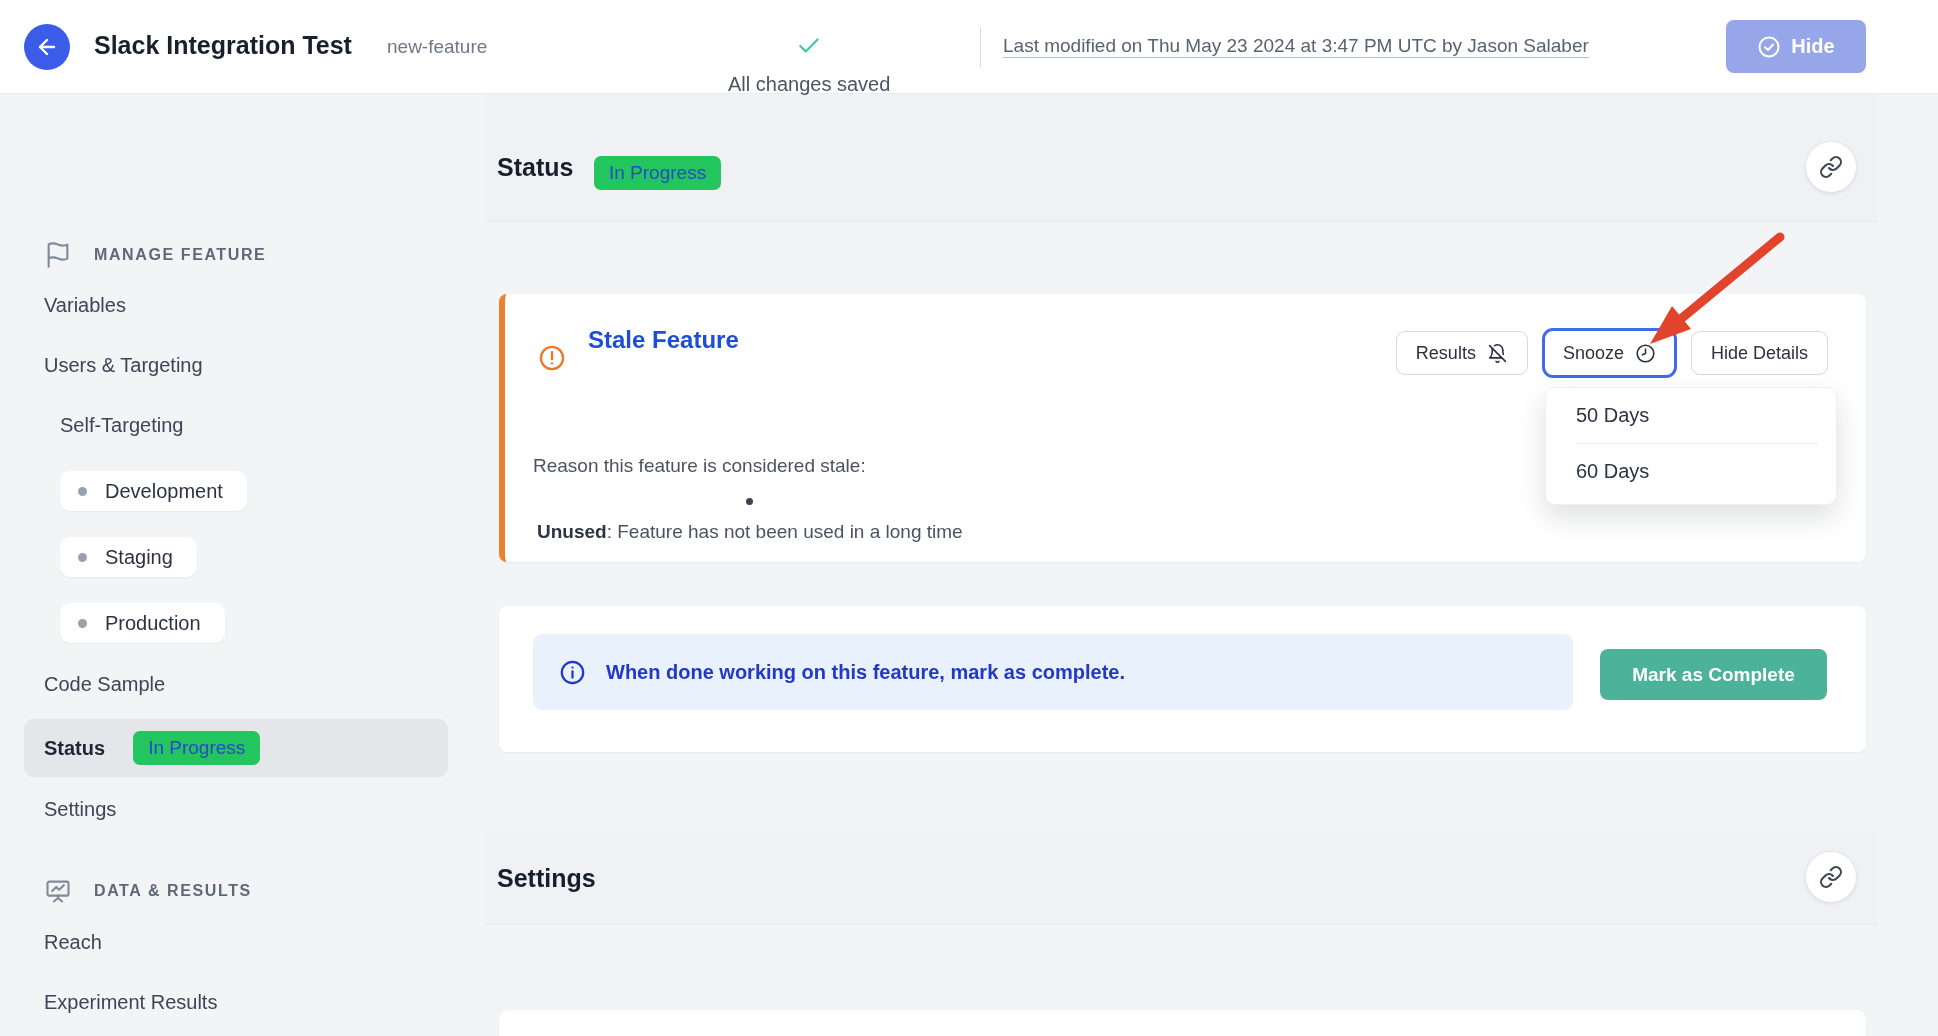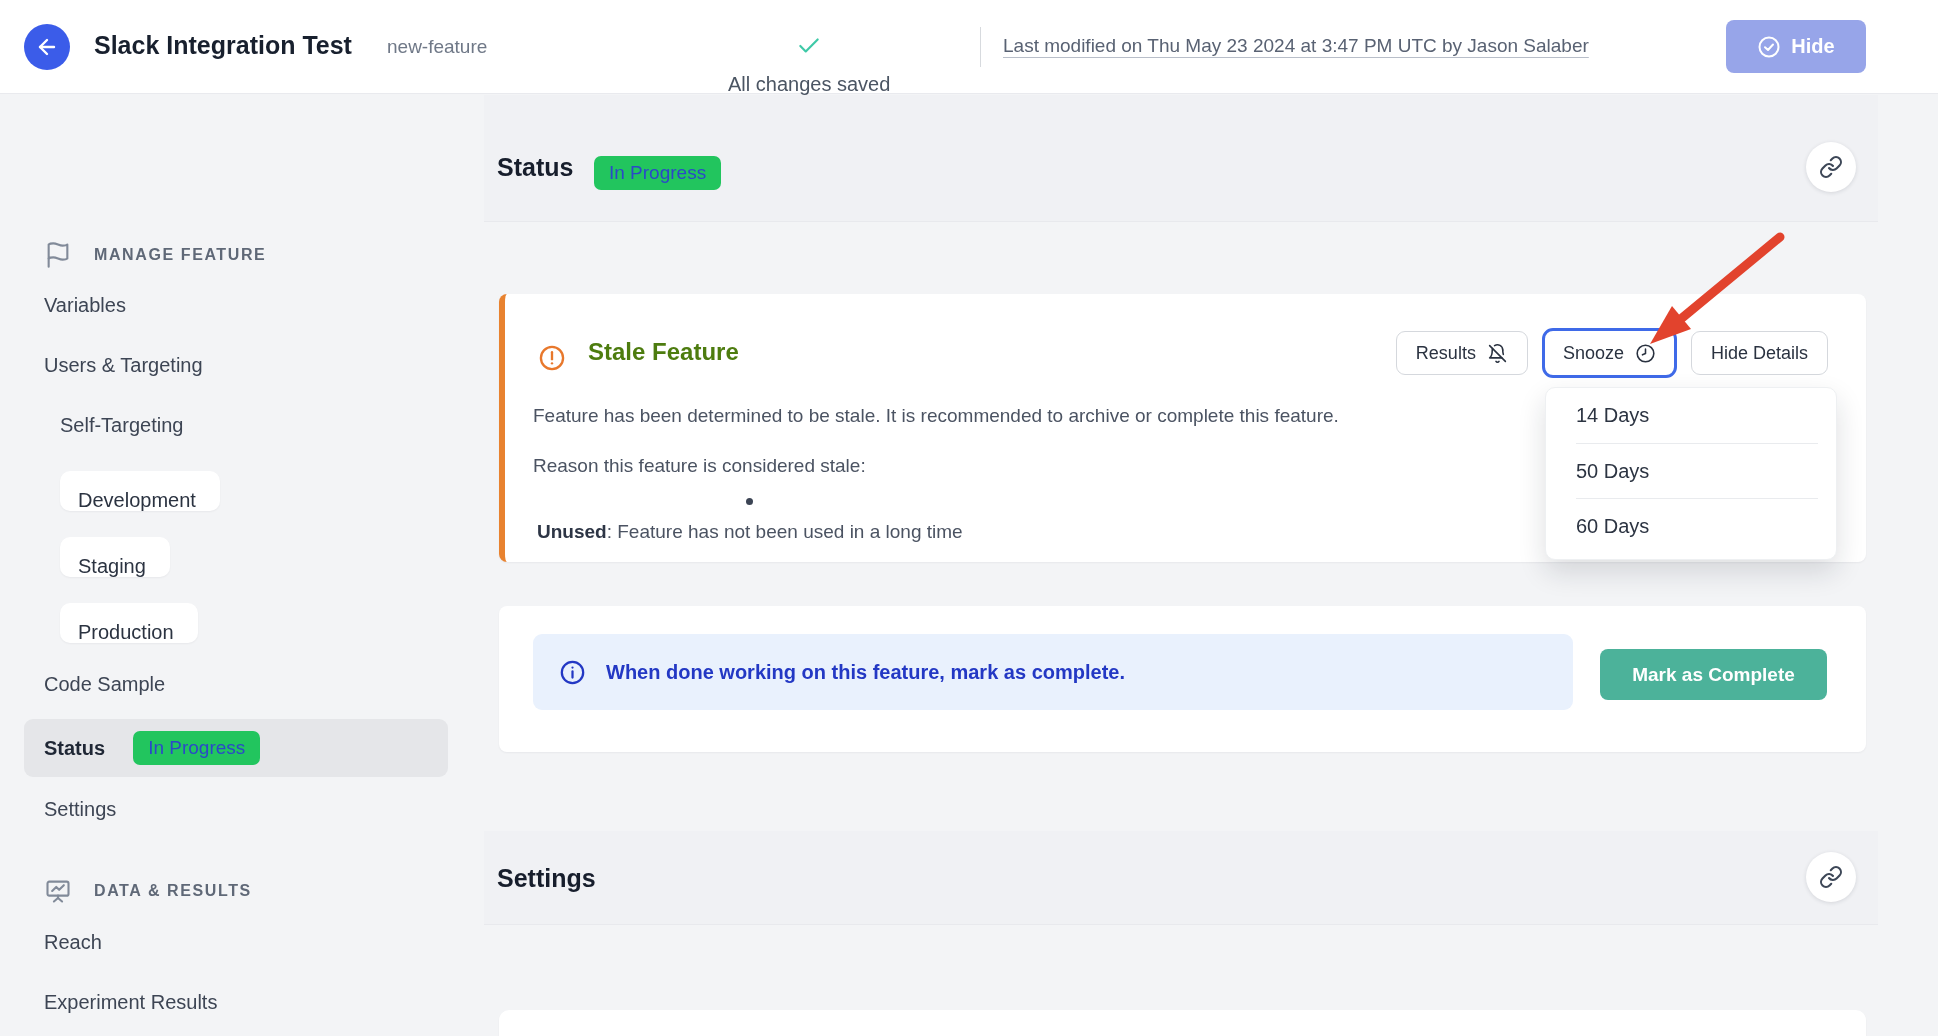--- a/index.html
+++ b/index.html
@@ -16,39 +16,39 @@
   .saved-text { font-size:20px; color:#4b5563; }
   .header-divider { position:absolute; left:980px; top:27px; width:1px; height:40px; background:#d7dade; }
   .last-modified { position:absolute; left:1003px; top:35px; font-size:19px; color:#596273; text-decoration:underline; text-decoration-color:#b8bec9; text-underline-offset:5px; cursor:pointer; }
   .save-btn { position:absolute; left:1726px; top:20px; width:140px; height:53px; background:#97a5e9; border:none; border-radius:8px; color:#ffffff; font-size:20px; font-weight:700; display:flex; align-items:center; justify-content:center; gap:10px; cursor:pointer; }
 
   
   .sidebar { position:absolute; top:94px; left:0; width:470px; height:942px; }
   .side-section { position:absolute; left:44px; display:flex; align-items:center; gap:22px; color:#5f6877; font-size:16px; font-weight:700; letter-spacing:1.6px; }
   .side-link { position:absolute; left:44px; font-size:20px; font-weight:500; color:#3d4554; cursor:pointer; white-space:nowrap; }
   .side-link.indent { left:60px; }
-  .env-pill { position:absolute; left:60px; height:40px; background:#ffffff; border-radius:10px; display:flex; align-items:center; gap:18px; padding:0 24px 0 18px; cursor:pointer; box-shadow:0 1px 2px rgba(16,24,40,0.05);flex-direction:column; }
+  .env-pill { position:absolute; left:60px; height:40px; background:#ffffff; border-radius:10px; display:flex; align-items:center; gap:18px; padding:0 24px 0 18px; cursor:pointer; box-shadow:0 1px 2px rgba(16,24,40,0.05); }
   .env-dot { width:9px; height:9px; border-radius:50%; background:#9aa2ae; }
   .env-label { font-size:20px; font-weight:500; color:#2b3341; }
   .side-selected { position:absolute; left:24px; top:625px; width:424px; height:58px; background:#e5e6e9; border-radius:9px; display:flex; align-items:center; padding:0 20px; gap:28px; cursor:pointer; }
   .side-selected-label { font-size:20px; font-weight:600; color:#1f2735; }
   .badge-blue { background:#22c55e; color:#2b49c8; font-size:19px; font-weight:500; padding:6px 15px; border-radius:7px; }
 
   
   .section-band { position:absolute; left:484px; width:1394px; background:#f0f1f4; border-bottom:1px solid #e8e9ed; }
   .band-status { top:95px; height:127px; }
   .band-settings { top:831px; height:94px; }
   .band-title { position:absolute; left:13px; font-size:25px; font-weight:700; color:#171e2c; }
   .status-badge-main { position:absolute; left:110px; top:156px; }
   .link-circle { position:absolute; width:50px; height:50px; border-radius:50%; background:#ffffff; box-shadow:0 1px 4px rgba(16,24,40,0.12); display:flex; align-items:center; justify-content:center; cursor:pointer; }
 
   
   .stale-card { position:absolute; left:499px; top:294px; width:1367px; height:268px; background:#ffffff; border-radius:8px; border-left:6px solid #e8822f; box-shadow:0 1px 2px rgba(16,24,40,0.05); z-index:10; }
   .alert-icon { position:absolute; left:33px; top:50px; width:28px; height:28px; }
-  .stale-title { position:absolute; left:83px; top:44px; font-size:24px; font-weight:700; color:#4d7c0f; }
+  .stale-title { position:absolute; left:83px; top:32px; font-size:24px; font-weight:700; color:#1d4ed8; }
   .stale-buttons { position:absolute; right:38px; top:34px; display:flex; align-items:center; gap:14px; }
   .btn-outline { height:44px; background:#ffffff; border:1px solid #d5d8dd; border-radius:9px; font-size:18px; font-weight:500; color:#2a3240; display:flex; align-items:center; justify-content:center; gap:11px; padding:0 19px; cursor:pointer; font-family:inherit; }
   .btn-outline.focus-ring { border:3px solid #3f6ae8; border-radius:11px; height:50px; padding:0 18px; }
   .stale-desc { position:absolute; left:28px; top:107px; font-size:19px; color:#4b5362; line-height:30px; }
   .stale-reason { position:absolute; left:28px; top:161px; font-size:19px; color:#4b5362; }
   .stale-bullet { position:absolute; left:32px; top:204px; font-size:19px; color:#4b5362; display:flex; align-items:center; gap:16px;flex-direction:column; }
   .bullet-dot { width:7px; height:7px; border-radius:50%; background:#3c4454; display:inline-block; }
   .stale-bullet b { color:#2d3545; font-weight:700; }
 
   
@@ -209,30 +209,28 @@
               <circle cx="12" cy="12" r="9.5"></circle>
               <polyline points="12 7 12 12 8.5 13.5"></polyline>
             </svg>
         </span>
       </button>
       <button class="btn-outline">
         <span>Hide Details</span>
       </button>
     </div>
 
-    <div class="stale-desc">Feature has been determined to be stale. It is recommended to archive or complete this feature.</div>
     <div class="stale-reason">Reason this feature is considered stale:</div>
     <div class="stale-bullet">
       <span class="bullet-dot"></span>
       <span><b>Unused</b><span>: Feature has not been used in a long time</span></span>
     </div>
   </div>
 
   <div class="snooze-menu">
-    <div class="snooze-option">14 Days</div>
     <div class="snooze-option">50 Days</div>
     <div class="snooze-option">60 Days</div>
   </div>
 
   <svg class="anno-arrow" viewBox="0 0 180 140">
     <line x1="155" y1="15" x2="57" y2="96" stroke="#e2432d" stroke-width="9" stroke-linecap="round"></line>
     <polygon points="25,122 66,107 47,84" fill="#e2432d"></polygon>
   </svg>
 
   <div class="complete-card">

